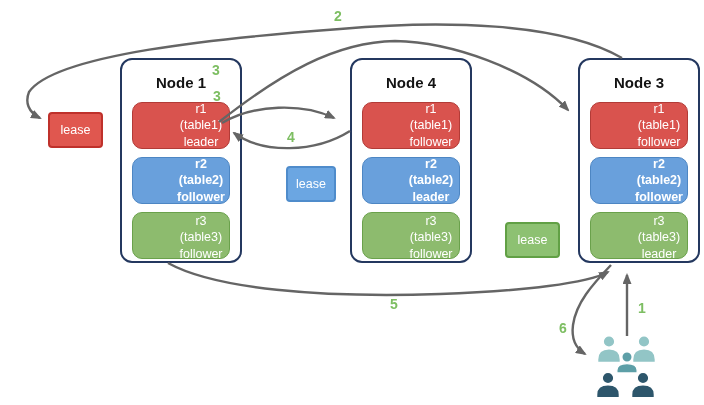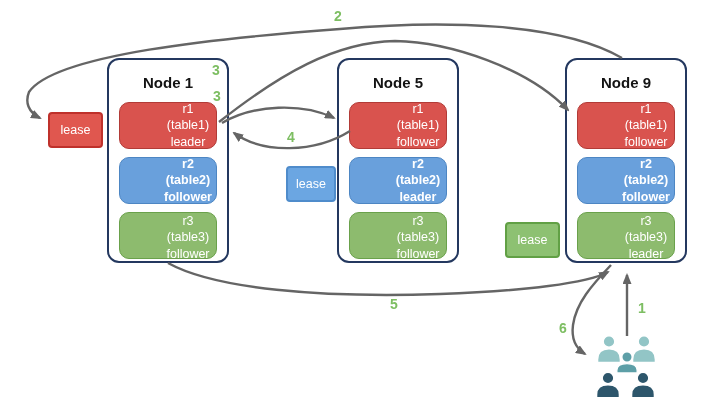--- a/index.html
+++ b/index.html
@@ -11,21 +11,21 @@
     --step:#7dbe62;
   }
   html,body{margin:0;padding:0;background:#fff;}
   #canvas{
     position:relative;width:704px;height:405px;background:#ffffff;overflow:hidden;
     font-family:"Liberation Sans", sans-serif;
   }
   #arrows{position:absolute;left:0;top:0;z-index:3;pointer-events:none;}
   .node{
     position:absolute;top:58px;width:122px;height:205px;background:#fff;
-    border:2px solid var(--node-border);border-radius:12px;box-sizing:border-box;z-index:1;
+    border:2px solid var(--node-border);border-radius:12px;box-sizing:border-box;z-index:1;margin-left:13px;
   }
   #node-1{left:107px;} #node-2{left:337px;} #node-3{left:565px;}
   .node-title{text-align:center;margin-top:14px;height:20px;font-size:15px;font-weight:bold;color:#131313;}
   .replica{
     margin:8px auto 0;width:98px;height:47px;border-radius:10px;color:#fff;
     font-size:12.5px;display:flex;flex-direction:column;align-items:center;justify-content:center;
     line-height:1.3;box-sizing:border-box;text-align:center;padding-left:40px;
   }
   .replica.red{background:var(--red);border:1px solid var(--red-br);}
   .replica.blue{background:var(--blue);border:1px solid var(--blue-br);font-weight:bold;}
@@ -87,37 +87,37 @@
       <span>r2 (table2)</span>
       <span>follower</span>
     </div>
     <div class="replica green">
       <span>r3 (table3)</span>
       <span>follower</span>
     </div>
   </div>
 
   <div class="node" id="node-2">
-    <div class="node-title">Node 5</div>
+    <div class="node-title">Node 4</div>
     <div class="replica red">
       <span>r1 (table1)</span>
       <span>follower</span>
     </div>
     <div class="replica blue">
       <span>r2 (table2)</span>
       <span>leader</span>
     </div>
     <div class="replica green">
       <span>r3 (table3)</span>
       <span>follower</span>
     </div>
   </div>
 
   <div class="node" id="node-3">
-    <div class="node-title">Node 9</div>
+    <div class="node-title">Node 3</div>
     <div class="replica red">
       <span>r1 (table1)</span>
       <span>follower</span>
     </div>
     <div class="replica blue">
       <span>r2 (table2)</span>
       <span>follower</span>
     </div>
     <div class="replica green">
       <span>r3 (table3)</span>

